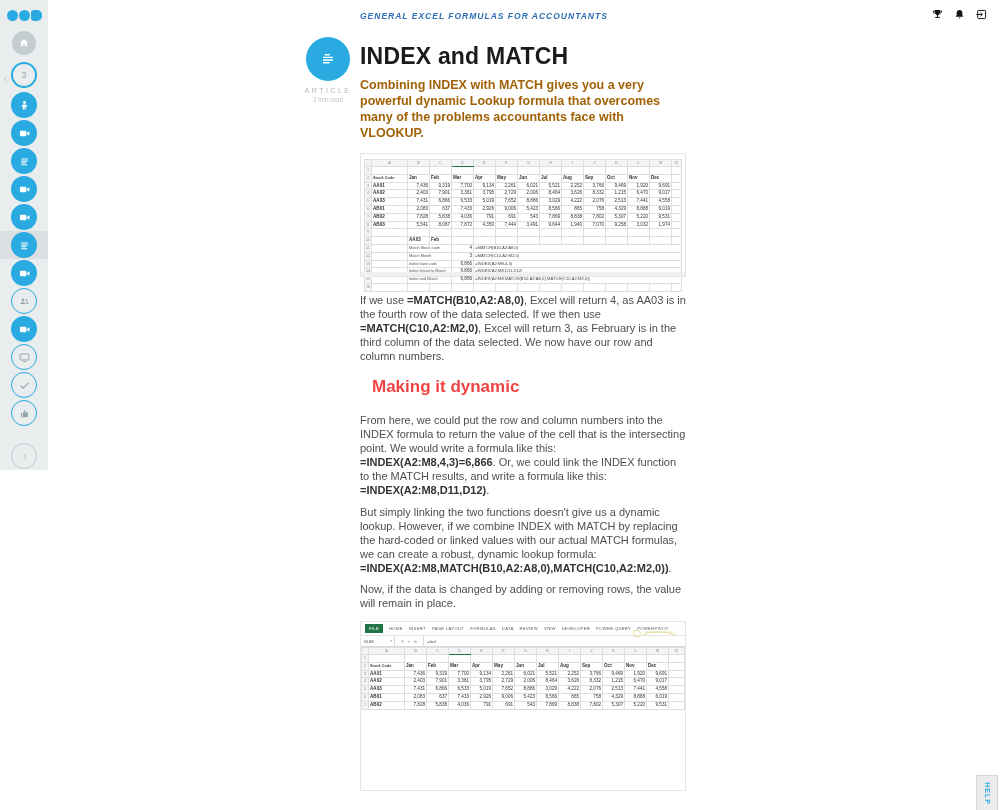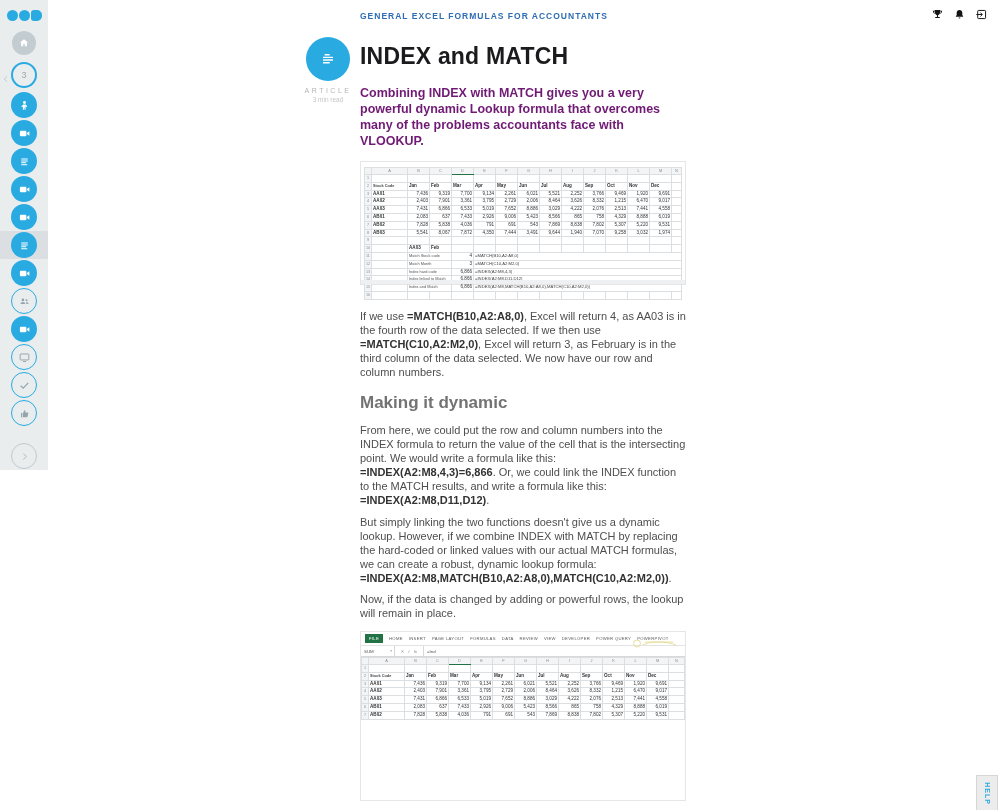--- a/index.html
+++ b/index.html
@@ -33,30 +33,30 @@
 
   
   .badge{position:absolute;left:297px;top:37px;width:62px;text-align:center;z-index:4;}
   .badge-circle{width:44px;height:44px;border-radius:50%;background:#29abe2;margin:0 auto;
                 display:flex;align-items:center;justify-content:center;}
   .badge-type{margin-top:6px;font-size:7px;letter-spacing:2.5px;color:#b5b5b5;}
   .badge-read{margin-top:2px;font-size:6.5px;color:#c6c6c6;}
 
   
   .main{position:absolute;left:360px;top:0;width:328px;}
-  .course-title{padding-top:10px;font-size:8.5px;font-weight:700;letter-spacing:1px;color:#2e6db4;line-height:13px;}
+  .course-title{padding-top:10px;font-size:8.5px;font-weight:700;letter-spacing:1px;color:#2e6db4;line-height:13px;font-style:italic;}
   h1{margin:20px 0 0;font-size:23px;font-weight:700;color:#1b1b1d;letter-spacing:0.2px;line-height:26px;}
-  .intro{margin:16px 0 0;font-size:12.5px;line-height:16px;font-weight:700;color:#701a75;}
+  .intro{margin:8px 0 0;font-size:12.5px;line-height:16px;font-weight:700;color:#a16207;}
   .body{margin:8px 0 0;font-size:11px;line-height:14px;color:#4e4e4e;}
   .body.first{margin-top:14px;}
-  .body.after-img{margin-top:24px;}
-  .body.mt10{margin-top:10px;}
+  .body.after-img{margin-top:16px;}
+  .body.mt10{margin-top:16px;}
   .body.mt7{margin-top:7px;}
   .bseg{font-weight:700;color:#333;}
-  h2{margin:14px 0 0;font-size:17px;font-weight:700;color:#737373;line-height:20px;}
+  h2{margin:14px 12px 0;font-size:17px;font-weight:700;color:#ef4444;line-height:20px;}
 
   
   .shot{position:relative;width:326px;border:1px solid #e6e6e6;background:#fff;box-sizing:border-box;}
   #shot1{margin-top:12px;height:124px;padding:5px 3px 0 3px;}
   #shot2{margin-top:11px;height:170px;overflow:hidden;}
   .shot-foot{position:absolute;left:0;right:0;bottom:0;height:4px;background:#eef0f1;}
 
   .grid{border-collapse:collapse;table-layout:fixed;width:100%;}
   .grid td{border:0.5px solid #dcdfe2;height:6.8px;line-height:6.8px;padding:0 1px;
            font-size:4.6px;color:#333;overflow:hidden;white-space:nowrap;}
@@ -520,21 +520,21 @@
           </tbody>
         </table>
       </div>
     <div class="shot-foot"></div>
   </div>
 
   <p class="body after-img"><span>If we use </span><span class="bseg">=MATCH(B10,A2:A8,0)</span><span>, Excel will return 4, as AA03 is in the fourth row of the data selected. If we then use </span><span class="bseg">=MATCH(C10,A2:M2,0)</span><span>, Excel will return 3, as February is in the third column of the data selected. We now have our row and column numbers.</span></p>
   <h2>Making it dynamic</h2>
   <p class="body mt10"><span>From here, we could put the row and column numbers into the INDEX formula to return the value of the cell that is the intersecting point. We would write a formula like this: </span><span class="bseg">=INDEX(A2:M8,4,3)=6,866</span><span>. Or, we could link the INDEX function to the MATCH results, and write a formula like this: </span><span class="bseg">=INDEX(A2:M8,D11,D12)</span><span>.</span></p>
   <p class="body"><span>But simply linking the two functions doesn't give us a dynamic lookup. However, if we combine INDEX with MATCH by replacing the hard-coded or linked values with our actual MATCH formulas, we can create a robust, dynamic lookup formula: </span><span class="bseg">=INDEX(A2:M8,MATCH(B10,A2:A8,0),MATCH(C10,A2:M2,0))</span><span>.</span></p>
-  <p class="body mt7"><span>Now, if the data is changed by adding or powerful rows, the lookup will remain in place.</span></p>
+  <p class="body mt7"><span>Now, if the data is changed by adding or removing rows, the value will remain in place.</span></p>
 
   <div class="shot" id="shot2">
     <div class="ribbon">
       <span class="rtabs" id="ribbon-tabs">
           <span class="rtab file">FILE</span>
           <span class="rtab">HOME</span>
           <span class="rtab">INSERT</span>
           <span class="rtab">PAGE LAYOUT</span>
           <span class="rtab">FORMULAS</span>
           <span class="rtab">DATA</span>

